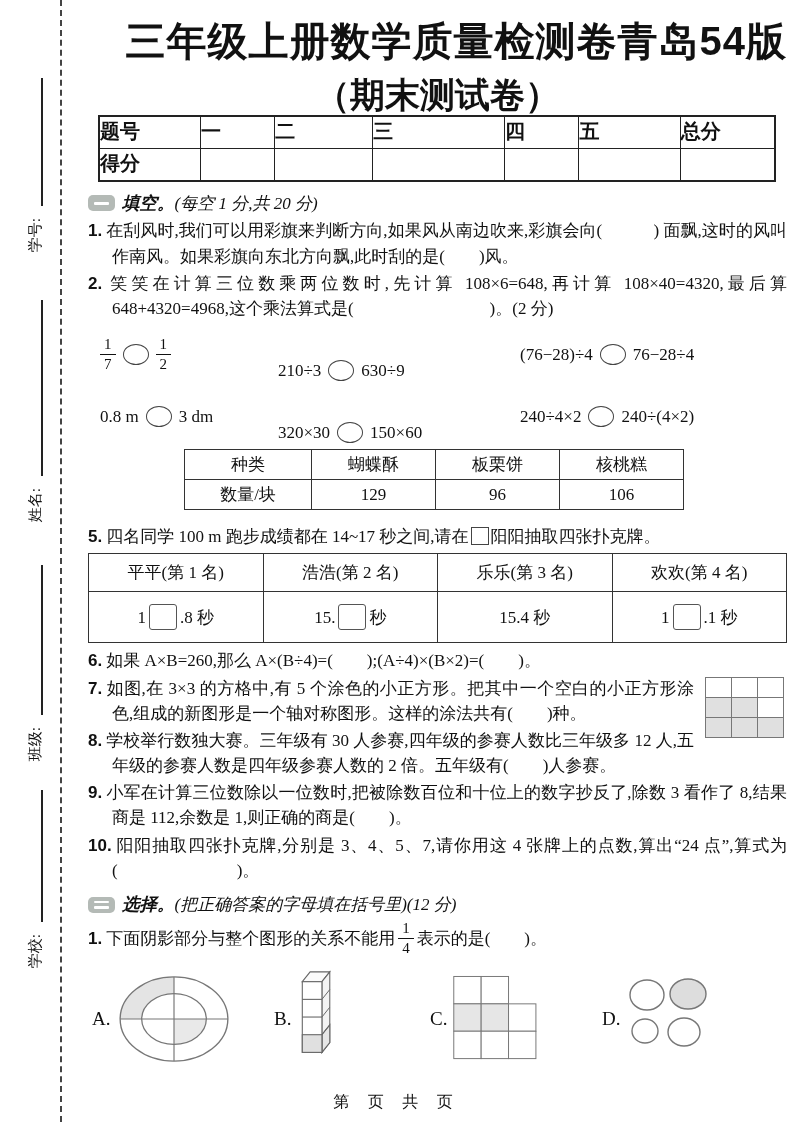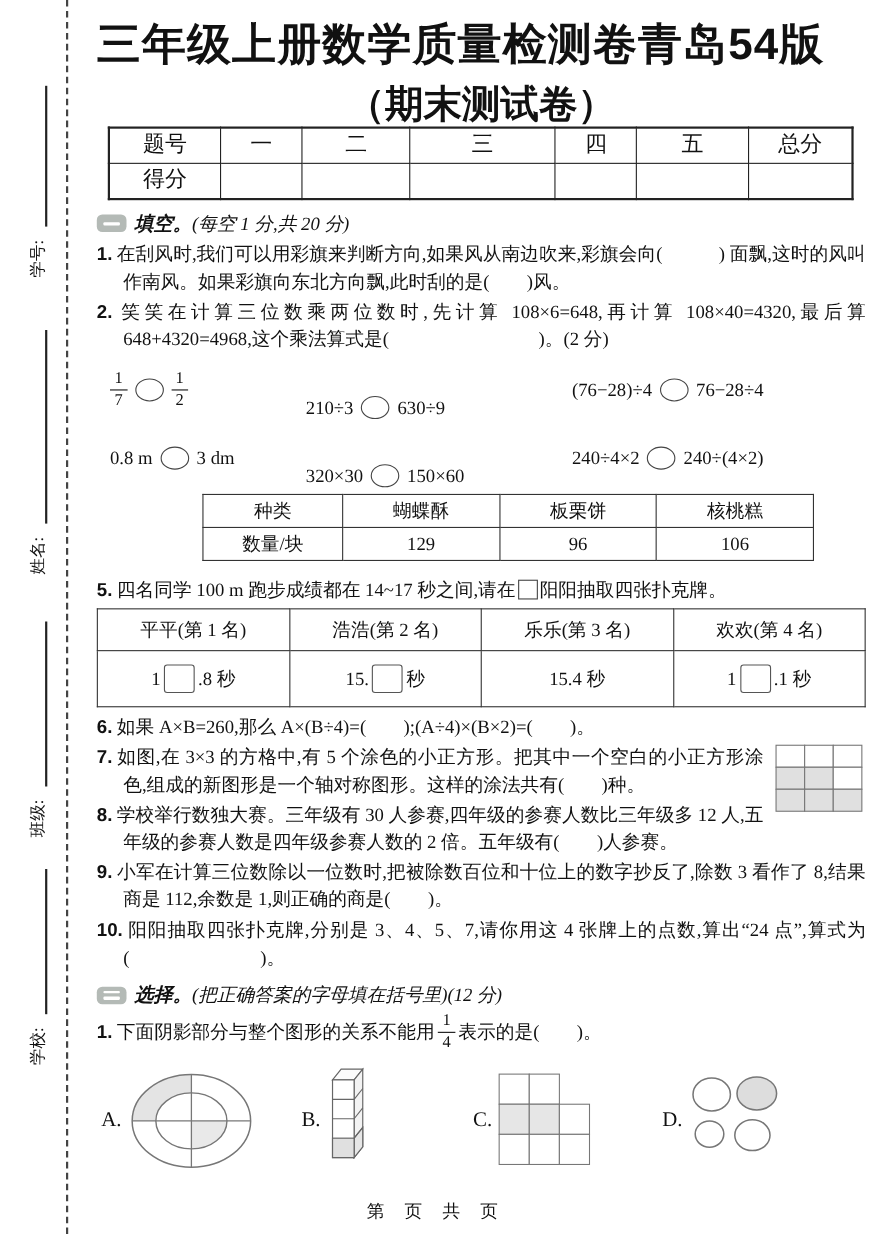--- a/index.html
+++ b/index.html
@@ -11,32 +11,32 @@
   }
   
   .fold-line{position:absolute;left:60px;top:0;bottom:0;width:0;border-left:2px dashed #444;}
   .side-group{position:absolute;left:16px;width:38px;display:flex;flex-direction:column;align-items:center;}
   .side-line{width:1.5px;background:#222;margin-left:14px;}
   .side-label-box{height:58px;width:38px;display:flex;align-items:center;justify-content:center;}
   .side-label{transform:rotate(-90deg);white-space:nowrap;font-size:15px;color:#111;
     font-family:"Liberation Serif","DejaVu Serif",serif;}
   
   .content{position:absolute;left:88px;top:0;width:699px;padding-top:18px;}
-  .page-title{margin:0;text-align:left;font-family:"Liberation Sans","DejaVu Sans",sans-serif;
+  .page-title{margin:0;text-align:right;font-family:"Liberation Sans","DejaVu Sans",sans-serif;
     font-weight:900;font-size:40px;line-height:1.15;letter-spacing:1px;}
   .page-subtitle{margin:12px 0 0;text-align:center;font-family:"Liberation Sans","DejaVu Sans",sans-serif;
     font-weight:900;font-size:35px;line-height:1.1;}
   .meta-line{margin:16px 6px 3px 0;text-align:right;font-family:"Liberation Sans","DejaVu Sans",sans-serif;
     font-weight:700;font-size:16px;}
   
   table{border-collapse:collapse;}
   .score-table{width:678px;margin-left:10px;border:2px solid #222;
     font-family:"Liberation Sans","DejaVu Sans",sans-serif;}
-  .score-table td{border:1.5px solid #222;height:31px;text-align:center;
-    font-size:20px;font-weight:400;padding:0;}
+  .score-table td{border:1.5px solid #222;height:31px;text-align:left;
+    font-size:20px;font-weight:700;padding:0;}
   
   .section-heading{display:flex;align-items:center;gap:7px;margin:9px 0 2px;font-size:17.5px;font-style:italic;}
   .badge{width:27px;height:16px;background:#b4bab6;border-radius:5px;flex:0 0 auto;
     display:flex;flex-direction:column;align-items:center;justify-content:center;gap:3px;}
   .badge .bar{width:15px;height:2.5px;background:#fff;border-radius:1px;}
   .section-title{font-weight:700;font-family:"Liberation Sans","DejaVu Sans",sans-serif;font-size:17.5px;}
   .section-note{font-size:17px;}
   
   .q{margin:2px 0;padding-left:24px;text-indent:-24px;text-align:justify;}
   .qn{font-family:"Liberation Sans","DejaVu Sans",sans-serif;font-weight:700;padding-right:4px;}
@@ -46,21 +46,21 @@
   .cmp-item{display:flex;align-items:center;}
   .cmp-item.c1{width:178px;}
   .cmp-item.c2{width:242px;margin-top:32px;}
   .cmp-circle{display:inline-block;width:24px;height:19px;border:1.4px solid #444;
     border-radius:50%;margin:0 7px;flex:0 0 auto;}
   .frac{display:inline-flex;flex-direction:column;align-items:center;line-height:1;
     font-size:15px;vertical-align:middle;}
   .frac .fn{border-bottom:1.2px solid #111;padding:0 4px 2px;}
   .frac .fd{padding-top:2px;}
   
-  .cake-table{width:556px;margin:4px 0 14px 96px;border:1.5px solid #333;}
+  .cake-table{width:500px;margin:4px 0 14px 96px;border:1.5px solid #333;}
   .cake-table td{border:1.2px solid #333;height:29px;text-align:center;font-size:17px;padding:0 4px;}
   .cake-table td.c0{width:118px;}
   
   .run-table{width:100%;margin:4px 0 5px;border:1.5px solid #333;}
   .run-table td{border:1.2px solid #333;text-align:center;font-size:17px;width:25%;padding:0;}
   .run-table .hdr td{height:37px;}
   .run-table .val td{height:50px;}
   .blank-box{display:inline-block;width:26px;height:24px;border:1.4px solid #555;
     border-radius:3px;vertical-align:-7px;margin:0 3px;background:#fff;}
   .inline-box{display:inline-block;width:16px;height:16px;border:1.2px solid #444;

